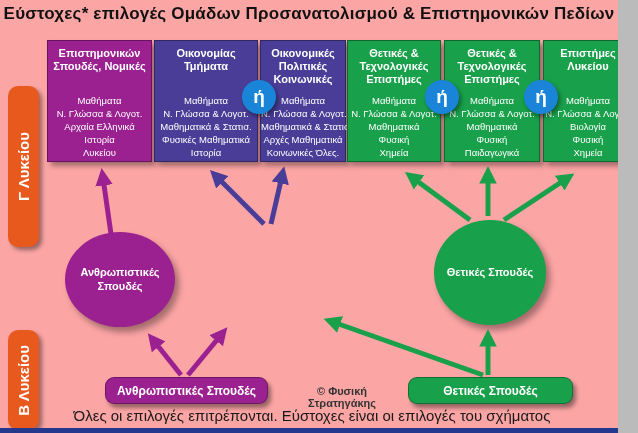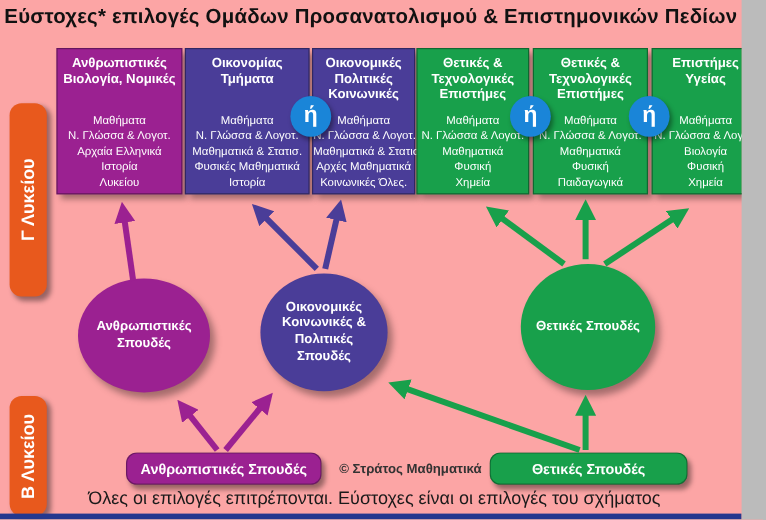--- a/index.html
+++ b/index.html
@@ -64,21 +64,21 @@
   <div class="title">Εύστοχες* επιλογές Ομάδων Προσανατολισμού &amp; Επιστημονικών Πεδίων</div>
 
   <div class="tab tab-g">
     <span>Γ Λυκείου</span>
   </div>
   <div class="tab tab-b">
     <span>Β Λυκείου</span>
   </div>
 
   <div class="fbox purple" style="left:47px;width:105px;">
-    <div class="fbox-title">Ανθρωπιστικές Βιολογία, Νομικές</div>
+    <div class="fbox-title">Επιστημονικών Σπουδές, Νομικές</div>
     <div>
       <div class="ln">Μαθήματα</div>
       <div class="ln">Ν. Γλώσσα &amp; Λογοτ.</div>
       <div class="ln">Αρχαία Ελληνικά</div>
       <div class="ln">Ιστορία</div>
       <div class="ln">Λυκείου</div>
     </div>
   </div>
 
   <div class="fbox indigo" style="left:154px;width:104px;">
@@ -119,21 +119,21 @@
     <div>
       <div class="ln">Μαθήματα</div>
       <div class="ln">Ν. Γλώσσα &amp; Λογοτ.</div>
       <div class="ln">Μαθηματικά</div>
       <div class="ln">Φυσική</div>
       <div class="ln">Παιδαγωγικά</div>
     </div>
   </div>
 
   <div class="fbox green" style="left:543px;width:90px;">
-    <div class="fbox-title">Επιστήμες Υγείας</div>
+    <div class="fbox-title">Επιστήμες Λυκείου</div>
     <div>
       <div class="ln">Μαθήματα</div>
       <div class="ln">Ν. Γλώσσα &amp; Λογοτ.</div>
       <div class="ln">Βιολογία</div>
       <div class="ln">Φυσική</div>
       <div class="ln">Χημεία</div>
     </div>
   </div>
 
   <div class="or-circle" style="left:242px;">ή</div>
@@ -178,23 +178,22 @@
     </g>
     <g>
       <line x1="488" y1="375" x2="488" y2="339" stroke="#18a04b" stroke-width="5" marker-end="url(#ah-g)"></line>
     </g>
     <g>
       <line x1="483" y1="375" x2="333" y2="322" stroke="#18a04b" stroke-width="5" marker-end="url(#ah-g)"></line>
     </g>
   </svg>
 
   <div class="ocircle purple">Ανθρωπιστικές Σπουδές</div>
-  <div class="ocircle indigo">Οικονομικές Κοινωνικές &amp; Πολιτικές Σπουδές</div>
   <div class="ocircle green">Θετικές Σπουδές</div>
 
   <div class="brect purple">Ανθρωπιστικές Σπουδές</div>
   <div class="brect green">Θετικές Σπουδές</div>
 
-  <div class="copyright">© Στράτος Μαθηματικά</div>
+  <div class="copyright">© Φυσική Στρατηγάκης</div>
   <div class="footnote">Όλες οι επιλογές επιτρέπονται. Εύστοχες είναι οι επιλογές του σχήματος</div>
   <div class="bottom-bar"></div>
 
 </div>
 
 </body></html>

